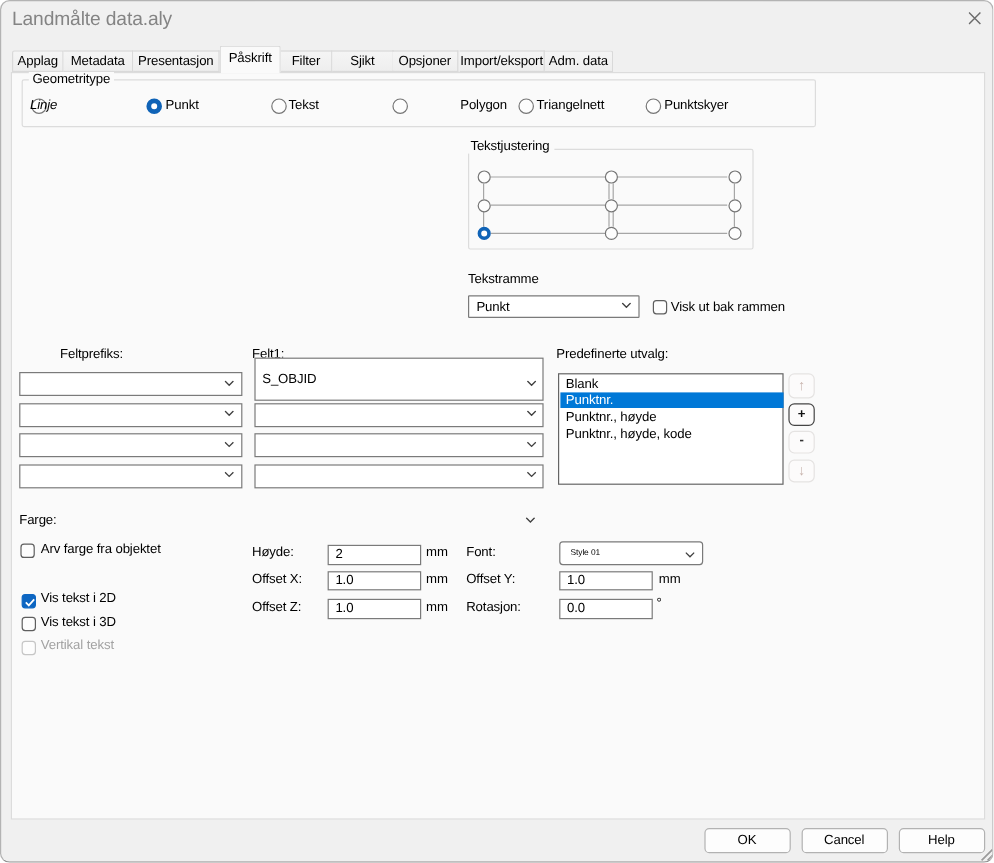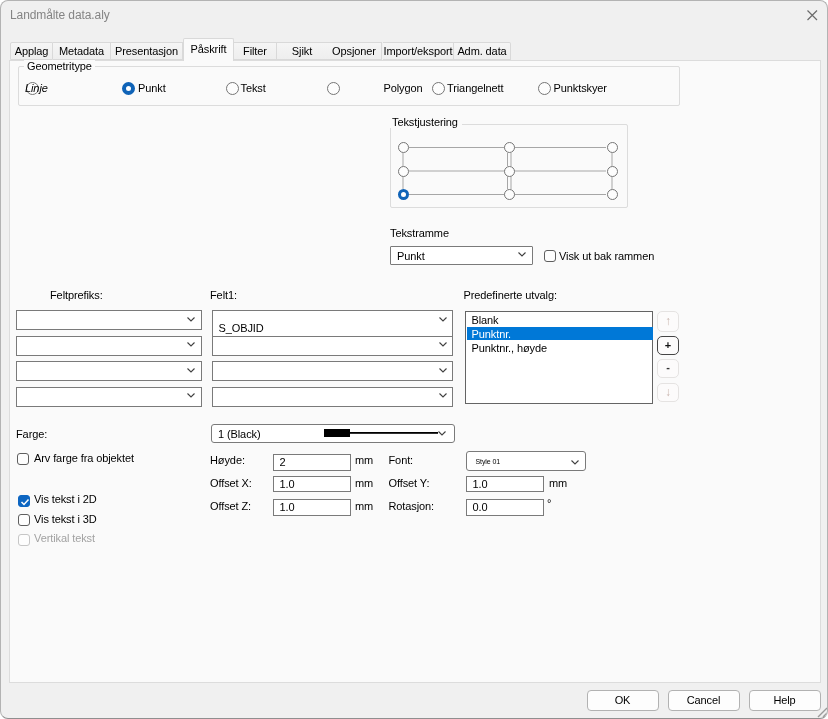--- a/index.html
+++ b/index.html
@@ -1,19 +1,19 @@
 <!DOCTYPE html>
 <html><head>
 <meta charset="utf-8">
 <style>
 * { margin:0; padding:0; box-sizing:border-box; }
 html,body { width:828px; height:719px; background:#fff; font-family:"Liberation Sans", sans-serif; font-size:11px; letter-spacing:-0.1px; color:#000; }
 #win { position:absolute; left:0; top:0; width:828px; height:719px; background:#f0f0f0; border:1px solid #b3b3b3; border-bottom-color:#8f8f8f; border-radius:8px; overflow:hidden; }
 .abs { position:absolute; }
-#title { position:absolute; left:9px; top:7px; font-size:12px; color:#848484; }
+#title { position:absolute; left:9px; top:7px; font-size:16px; color:#848484; }
 #closex { position:absolute; left:806px; top:9px; }
 
 .tab { position:absolute; top:41px; height:18px; background:linear-gradient(#f5f5f5,#eeeeee); border:1px solid #d9d9d9; border-left:none; text-align:center; line-height:17px; z-index:2; }
 .tab.first { border-left:1px solid #d9d9d9; border-top-left-radius:2px; }
 .tab.last { border-top-right-radius:2px; }
 .tab.active { top:37px; height:23px; background:#fafafa; border:1px solid #d9d9d9; border-bottom:none; border-top-left-radius:2px; border-top-right-radius:2px; line-height:20px; z-index:4; }
 #panel { position:absolute; left:8px; top:59px; width:812px; height:623px; background:#fafafa; border:1px solid #dcdcdc; z-index:1; }
 
 .group { position:absolute; border:1px solid #dcdcdc; border-radius:2px; z-index:2; }
 .glabel { position:absolute; background:#fafafa; padding:0 3px; z-index:3;text-align:right; }
@@ -120,21 +120,21 @@
     </svg>
   <div class="combo" style="left:15px; top:360px; width:186px; height:20px;"></div>
   <svg class="cv" style="left:186px; top:366.5px;" width="8" height="5">
       <path d="M0.5 0.5 L4 4 L7.5 0.5" stroke="#404040" stroke-width="1.1" fill="none"></path>
     </svg>
   <div class="combo" style="left:15px; top:385.5px; width:186px; height:20px;"></div>
   <svg class="cv" style="left:186px; top:392px;" width="8" height="5">
       <path d="M0.5 0.5 L4 4 L7.5 0.5" stroke="#404040" stroke-width="1.1" fill="none"></path>
     </svg>
 
-  <div class="combo" style="left:210.5px; top:309px; width:241px; height:36px;">
+  <div class="combo" style="left:210.5px; top:297px; width:241px; height:36px;">
       <span class="tx">S_OBJID</span>
     </div>
   <svg class="cv" style="left:438px; top:315.5px;" width="8" height="5">
       <path d="M0.5 0.5 L4 4 L7.5 0.5" stroke="#404040" stroke-width="1.1" fill="none"></path>
     </svg>
   <div class="combo" style="left:210.5px; top:334.5px; width:241px; height:20px;"></div>
   <svg class="cv" style="left:438px; top:341px;" width="8" height="5">
       <path d="M0.5 0.5 L4 4 L7.5 0.5" stroke="#404040" stroke-width="1.1" fill="none"></path>
     </svg>
   <div class="combo" style="left:210.5px; top:360px; width:241px; height:20px;"></div>
@@ -143,34 +143,28 @@
     </svg>
   <div class="combo" style="left:210.5px; top:385.5px; width:241px; height:20px;"></div>
   <svg class="cv" style="left:438px; top:392px;" width="8" height="5">
       <path d="M0.5 0.5 L4 4 L7.5 0.5" stroke="#404040" stroke-width="1.1" fill="none"></path>
     </svg>
 
   <div class="abs" style="left:463.5px; top:309.5px; width:188px; height:93px; background:#fff; border:1px solid #646464; z-index:3;">
     <div class="li" style="top:1px;">Blank</div>
     <div class="li" style="top:29px;">Punktnr., høyde</div>
     <div class="li" style="top:15px; height:13px; background:#0078d7; color:#fff;">Punktnr.</div>
+    <div class="li" style="top:43px;">Punktnr., høyde, kode</div>
   </div>
   <div class="sbtn" style="top:310px; height:20.5px; line-height:18px; color:#c9b5ae; font-size:12px;">↑</div>
   <div class="sbtn" style="top:335px; height:19px; line-height:16px; border-color:#454545; color:#111; font-weight:bold;">+</div>
   <div class="sbtn" style="top:358px; height:19px; line-height:15px; color:#333; font-weight:bold;">-</div>
   <div class="sbtn" style="top:382px; height:19px; line-height:17px; color:#c9b5ae; font-size:12px;">↓</div>
 
   <div class="lbl" style="left:15px; top:427px;">Farge:</div>
-  <div class="combo" style="left:210px; top:422.8px; width:243.5px; height:19.5px; border-radius:3px;">
-    <span class="tx">1 (Black)</span>
-    <svg class="abs" style="left:112px; top:3px;" width="116" height="10">
-      <rect x="0" y="1" width="26" height="8" fill="#000"></rect>
-      <rect x="26" y="4" width="88" height="1.8" fill="#000"></rect>
-    </svg>
-  </div>
   <svg class="cv" style="left:437px; top:429.5px;" width="8" height="5">
       <path d="M0.5 0.5 L4 4 L7.5 0.5" stroke="#404040" stroke-width="1.1" fill="none"></path>
     </svg>
 
   <div class="check" style="left:16px; top:451.5px;"></div>
   <div class="lbl" style="left:33px; top:451px;">Arv farge fra objektet</div>
 
   <div class="lbl" style="left:209px; top:452.5px;">Høyde:</div>
   <div class="edit" style="left:271.5px; top:452.5px; width:78.5px; height:17px;">
       <span class="tx">2</span>

